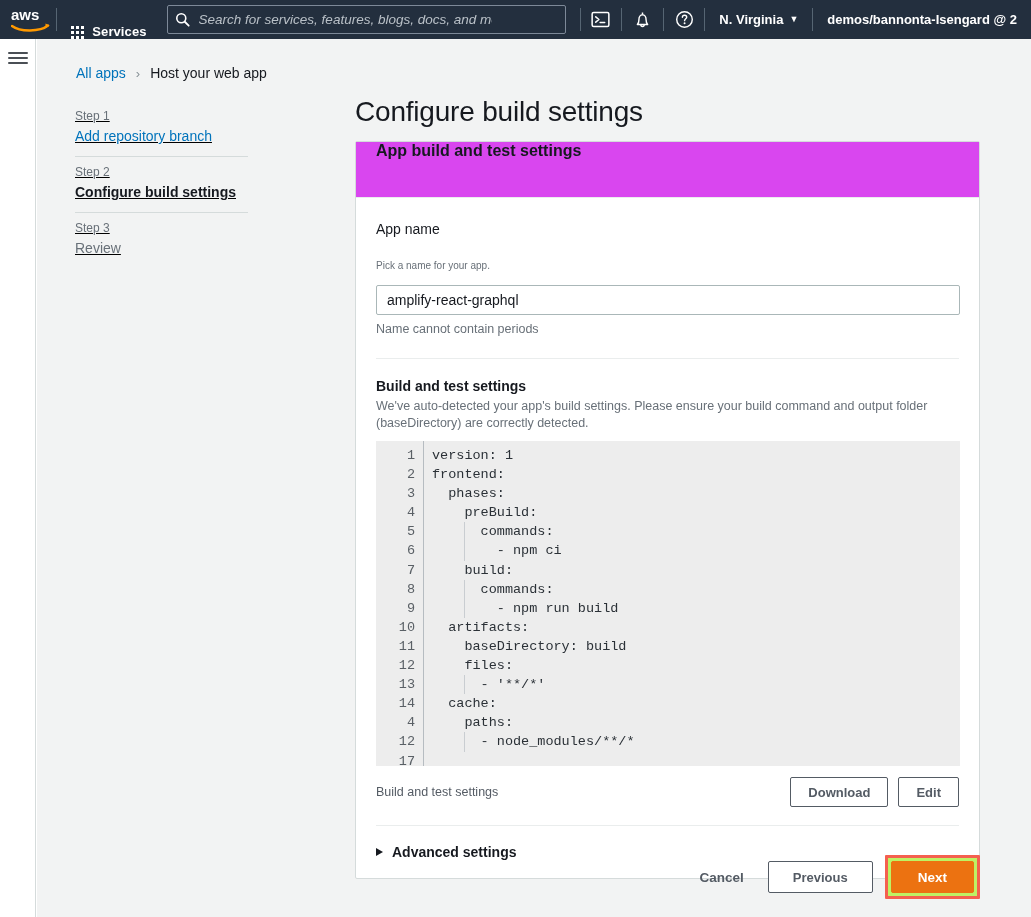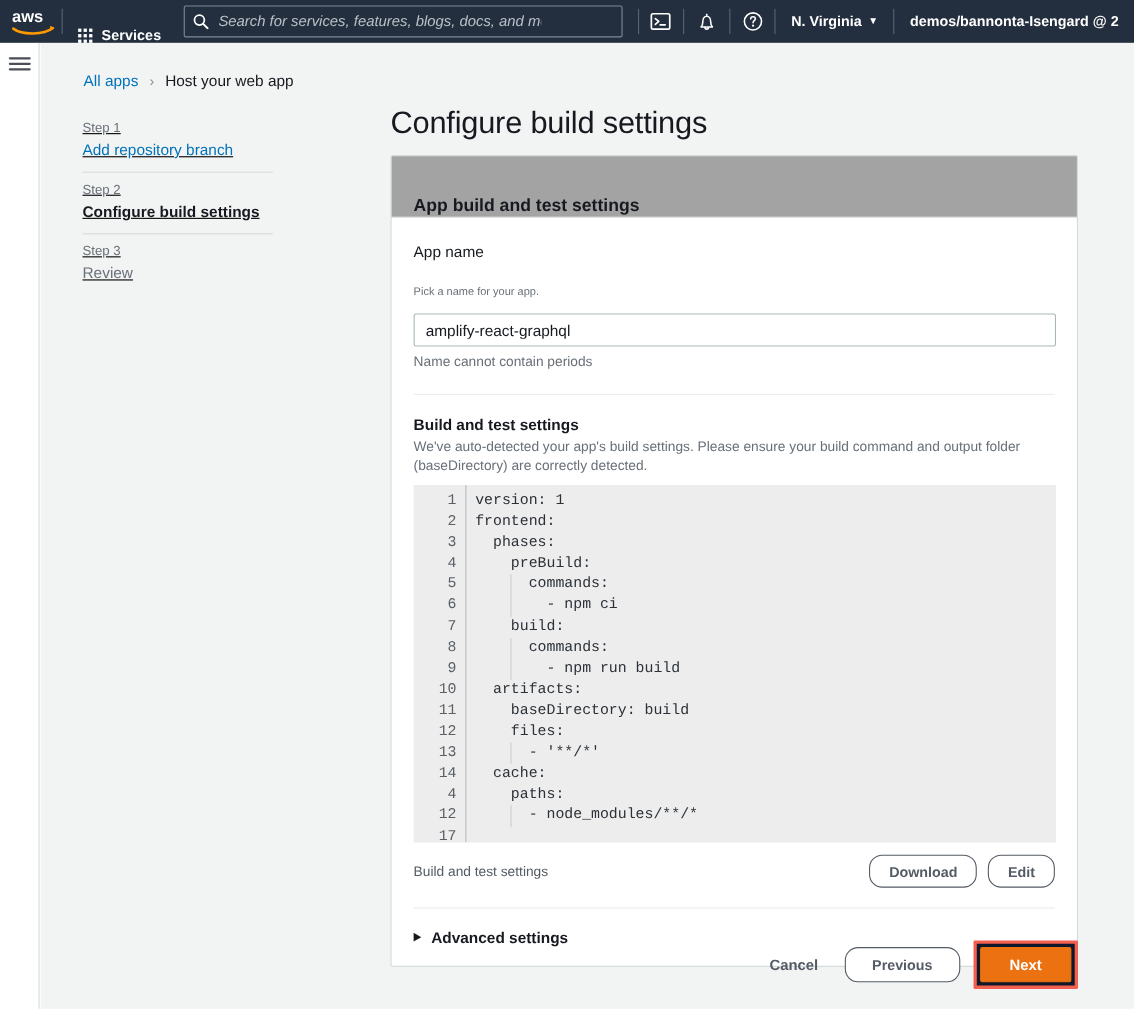--- a/index.html
+++ b/index.html
@@ -126,23 +126,23 @@
     letter-spacing: -0.2px;
   }
   #card {
     position: absolute; top: 102px; left: 318px;
     width: 625px;
     background: #ffffff;
     border: 1px solid #d5dbdb;
     border-radius: 2px;
   }
   #card-header {
-    height: 56px; background: #a3a3a3;
+    height: 56px; background: #d946ef;
     border-bottom: 1px solid #eaeded;
-    display: flex; align-items: flex-end;
+    display: flex; align-items: flex-start;
     padding: 0 20px;
   }
   #card-header h2 { font-size: 16px; font-weight: bold; color: #16191f; }
   #card-body { padding: 22px 20px 0 20px; }
 
   .field-label { font-size: 14px; color: #16191f; line-height: 19px; }
   .field-desc { font-size: 10px; color: #687078; line-height: 18px; margin-top: 18px; }
   #appname-input {
     display: block; width: 584px; height: 30px;
     margin-top: 10px;
@@ -191,21 +191,21 @@
   
   #editor-footer {
     display: flex; align-items: center; justify-content: space-between;
     margin-top: 11px; height: 30px;
   }
   #editor-footer .foot-label { font-size: 12.5px; color: #545b64; }
   .btn-group { display: flex; gap: 10px; }
   .btn {
     font-family: "Liberation Sans", sans-serif;
     font-size: 13px; font-weight: bold;
-    border-radius: 12px; cursor: pointer;
+    border-radius: 2px; cursor: pointer;
     display: inline-flex; align-items: center; justify-content: center;
   }
   .btn-normal {
     background: #ffffff; color: #545b64;
     border: 1px solid #545b64; height: 30px; padding: 0 17px;
   }
 
   #card-footer-rule { height: 1px; background: #eaeded; margin-top: 18px; }
   #advanced {
     height: 52px; display: flex; align-items: center; gap: 9px;
@@ -228,21 +228,21 @@
   #cancel-btn {
     background: transparent; border: none;
     font-family: "Liberation Sans", sans-serif;
     font-size: 13.5px; font-weight: bold; color: #545b64;
     cursor: pointer; padding: 0 14px; height: 30px;
   }
   #previous-btn { margin-left: 10px; height: 32px; padding: 0 24px; }
   #next-highlight {
     margin-left: 12px;
     border: 3px solid #f4604f;
-    background: #0f172a;
+    background: #bef264;
     padding: 3px;
     border-radius: 1px;
     display: inline-flex;
   }
   #next-btn {
     background: #ec7211; color: #ffffff;
     border: 1px solid #ec7211; border-radius: 2px;
     height: 32px; padding: 0 26px;
     font-size: 13.5px; font-weight: bold;
   }

